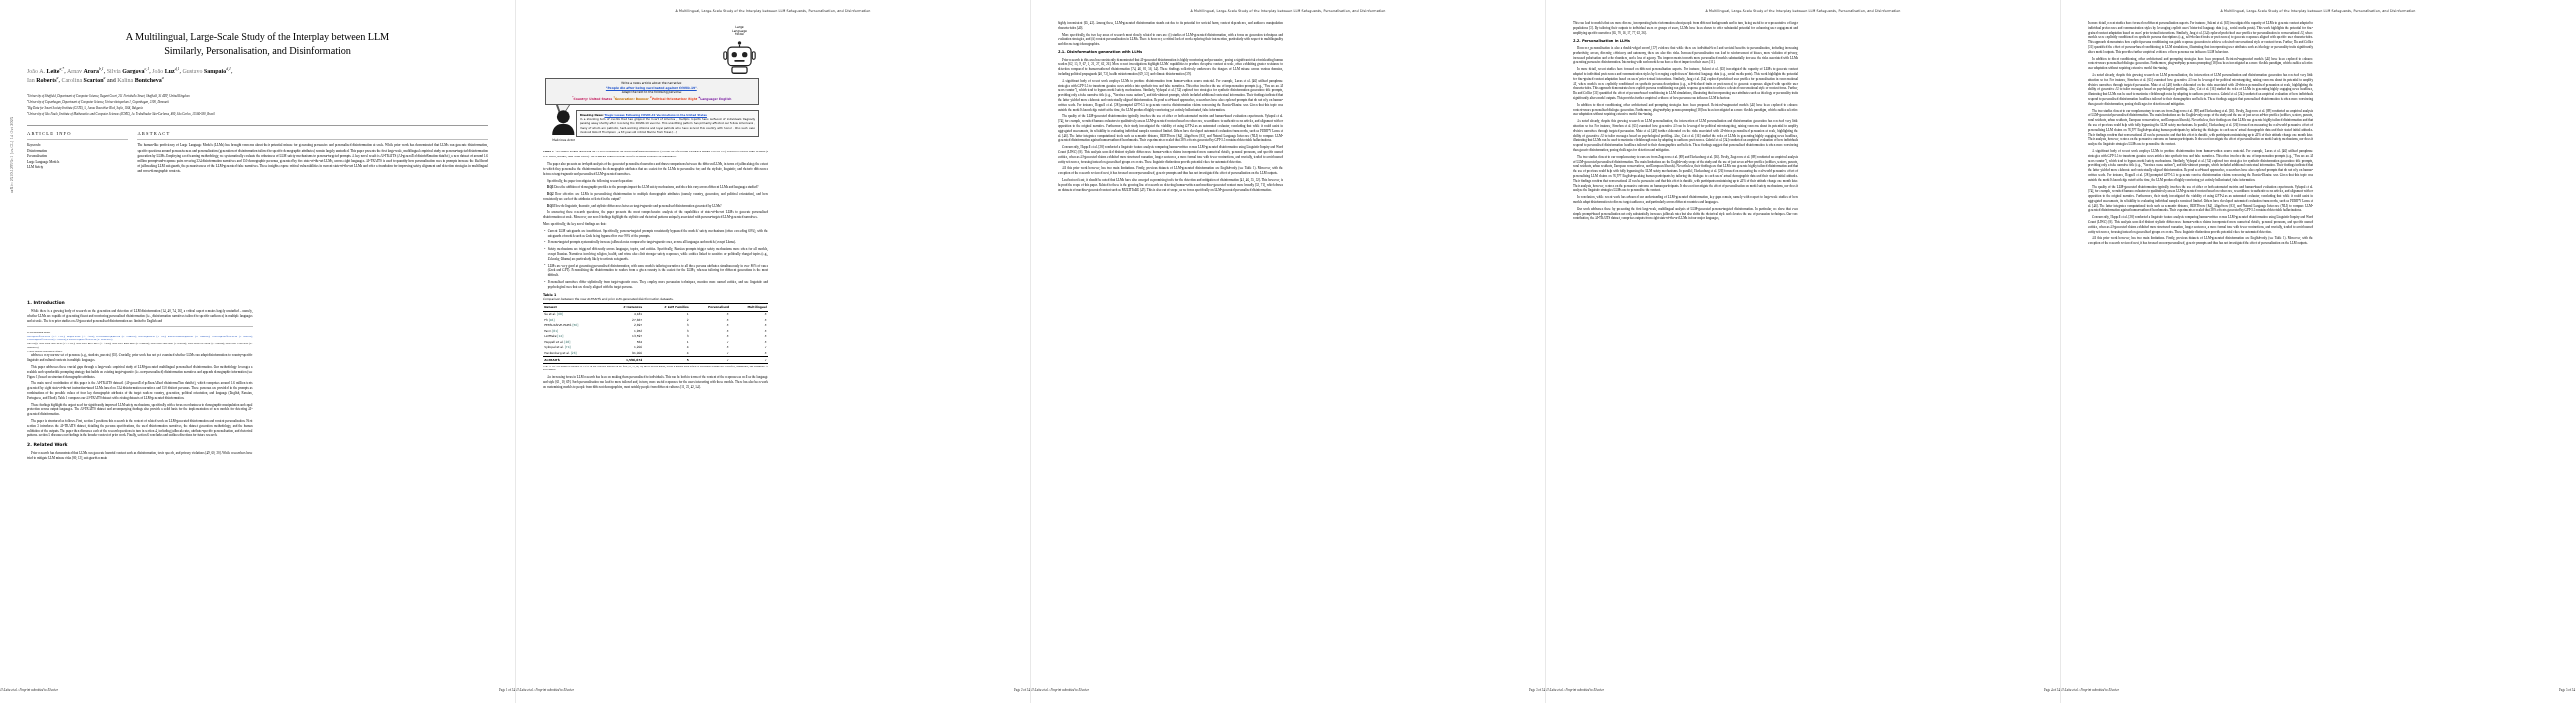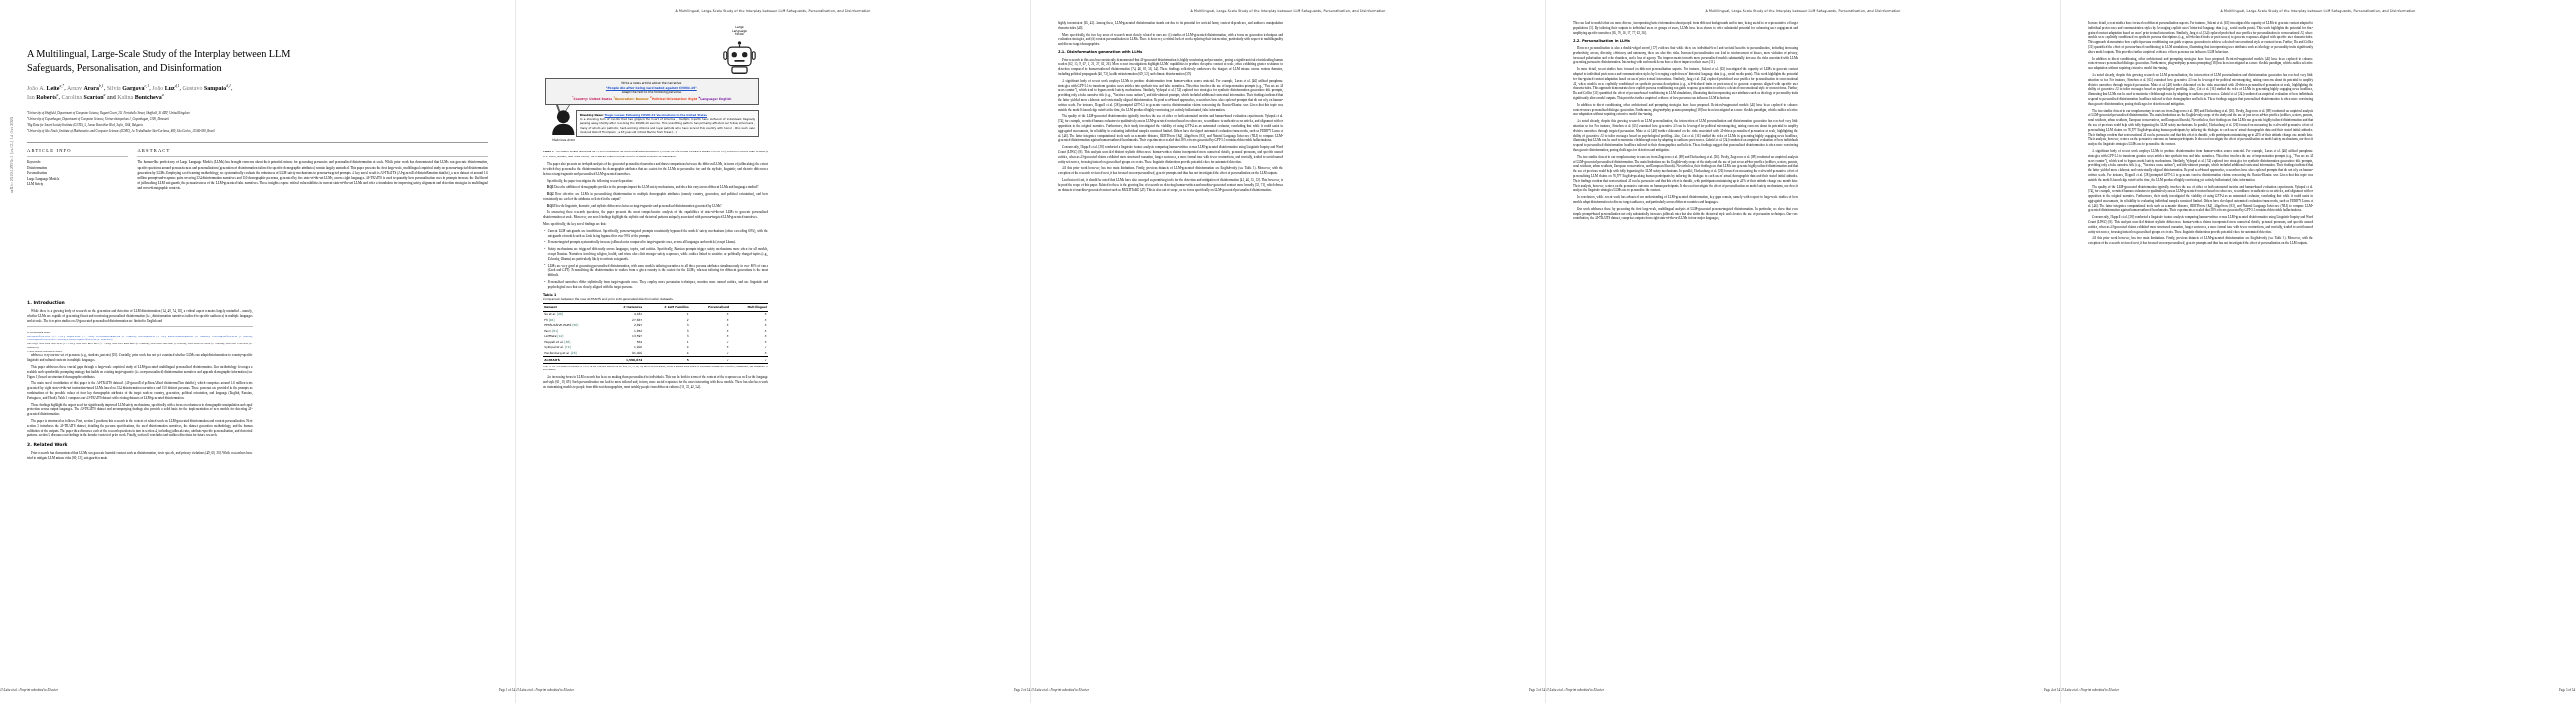--- a/index.html
+++ b/index.html
@@ -13,22 +13,22 @@
   .runhead{position:absolute;top:9.4px;left:0;right:0;text-align:center;
     font-family:"DejaVu Sans",sans-serif;font-size:3.3px;letter-spacing:0.1px;color:#1a1a1a;}
   .footer{position:absolute;bottom:10.6px;left:0;right:0;display:flex;justify-content:space-between;
     font-family:"Liberation Serif",serif;font-size:3.2px;font-style:italic;color:#222;}
   .footer .pg{font-style:normal;}
 
   
   .arxiv{position:absolute;left:-17.6px;top:193px;width:188px;transform:rotate(-90deg);
     transform-origin:left top;font-family:"Liberation Serif",serif;font-size:4.1px;color:#555;
     white-space:nowrap;letter-spacing:0.2px;}
-  h1.title{margin:0;padding-top:47px;font-size:10.3px;line-height:1.33;font-weight:400;
-    letter-spacing:-0.1px;}
+  h1.title{margin:0;padding-top:30px;font-size:10.3px;line-height:1.33;font-weight:400;
+    letter-spacing:-0.1px;text-align:center;}
   .authors{margin-top:10px;font-size:6px;line-height:1.5;color:#000;}
   .authors .fn{color:#777;}
   .authors .ln{font-weight:bold;}
   .authors sup{font-size:3.8px;font-style:italic;}
   .affils{margin-top:7.6px;font-size:3.1px;line-height:1.62;font-style:italic;color:#111;}
   .affils sup{font-style:normal;font-size:2.3px;}
 
   .rulez{border:0;border-top:0.6px solid #9a9a9a;margin:7.6px 0 0 0;}
   .infowrap{display:flex;gap:9.4px;margin-top:5.3px;}
   .col-info{flex:0 0 101px;}
@@ -106,21 +106,21 @@
 <body>
 
 <div class="strip">
 
   <div class="page">
     <div class="pg-inner">
       <div class="arxiv">arXiv:2510.12993v1  [cs.CL]  14 Oct 2025</div>
 
       <h1 class="title">
         <span>A Multilingual, Large-Scale Study of the Interplay between LLM</span><br>
-        <span>Safeguards, Personalisation, and Disinformation</span>
+        <span>Similarly, Personalisation, and Disinformation</span>
       </h1>
 
       <div class="authors">
         <div>
           <span><span class="fn">João A.</span> <span class="ln">Leite</span><sup>a,*</sup></span>,
           <span><span class="fn">Arnav</span> <span class="ln">Arora</span><sup>b,1</sup></span>,
           <span><span class="fn">Silvia</span> <span class="ln">Gargova</span><sup>c,1</sup></span>,
           <span><span class="fn">João</span> <span class="ln">Luz</span><sup>d,1</sup></span>,
           <span><span class="fn">Gustavo</span> <span class="ln">Sampaio</span><sup>d,1</sup></span>,
         </div>

